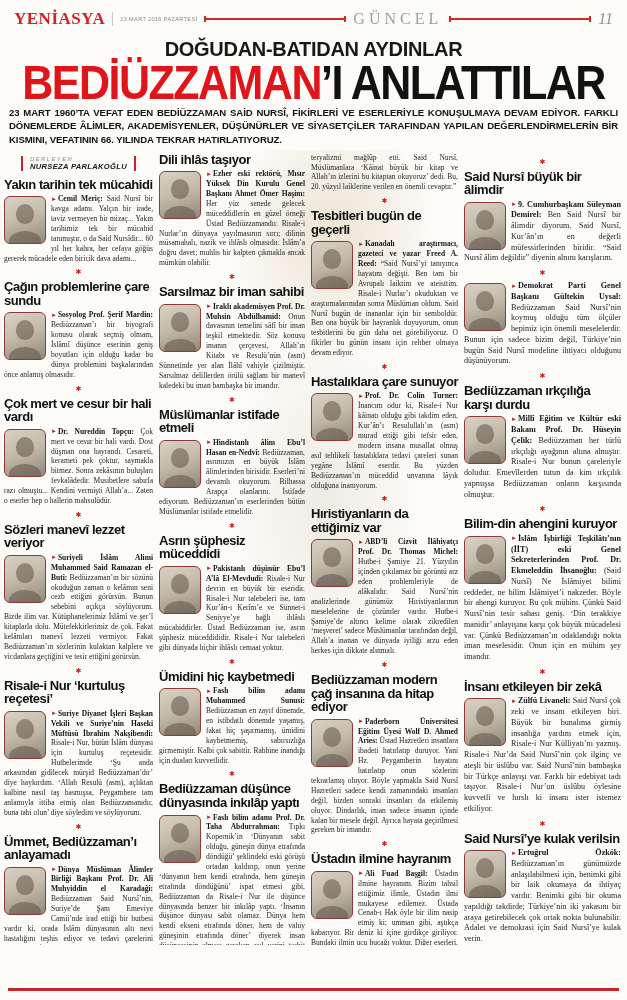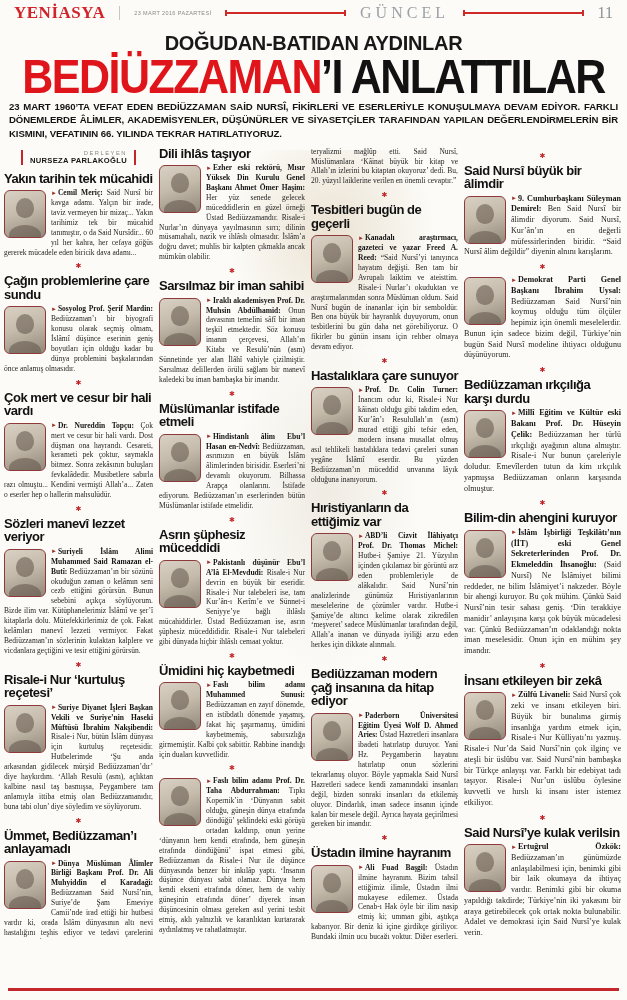--- a/index.html
+++ b/index.html
@@ -1,49 +1,49 @@
 <!DOCTYPE html>
 <html><head>
 <meta charset="utf-8">
 <style>
   html,body{margin:0;padding:0;background:#e8e6e1;}
   .page{position:relative;width:627px;height:1000px;margin:0 auto;background:#fcfbf7;
         font-family:"Liberation Serif",serif;overflow:hidden;box-shadow:0 0 6px rgba(0,0,0,.25);}
   
-  .masthead{display:flex;align-items:center;gap:14px;padding:3px 14px 3px 14px;}
+  .masthead{display:flex;align-items:center;gap:7px;padding:9px 14px 3px 14px;}
   .logo{font-family:"Liberation Serif",serif;font-weight:bold;font-size:17px;color:#d2222a;
         letter-spacing:.5px;white-space:nowrap;}
   .m-sep{width:1px;height:14px;background:#c9c6c0;}
   .m-date{font-family:"Liberation Sans",sans-serif;font-size:5.5px;color:#8b8option;color:#8b8984;letter-spacing:.4px;white-space:nowrap;}
   .rule{flex:1;height:2px;background:#ce2a28;position:relative;}
   .rule::before,.rule::after{content:"";position:absolute;top:-2px;width:2px;height:6px;background:#ce2a28;}
   .rule::before{left:0}.rule::after{right:0}
   .section-name{font-family:"Liberation Serif",serif;font-size:16px;color:#9aa0a6;letter-spacing:4px;white-space:nowrap;}
-  .pageno{font-family:"Liberation Serif",serif;font-size:16px;color:#8d9196;}
+  .pageno{font-family:"Liberation Serif",serif;font-size:16px;color:#8d9196;font-style:italic;}
   
   .kicker{text-align:center;font-family:"Liberation Sans",sans-serif;font-weight:bold;font-size:20px;
           letter-spacing:-.3px;color:#181818;margin-top:6px;}
   .main-title{text-align:center;font-family:"Liberation Sans",sans-serif;font-weight:bold;font-size:43px;
           line-height:1.02;letter-spacing:-1.5px;white-space:nowrap;transform:scaleY(1.12);color:#121212;}
   .title-red{color:#e0151b;}
   .lead{margin:1px 9px 0 9px;font-family:"Liberation Sans",sans-serif;font-weight:bold;font-size:9.6px;
         line-height:1.42;text-align:justify;color:#141414;letter-spacing:-.1px;}
   
   .watermark{position:absolute;left:160px;top:150px;width:330px;height:600px;z-index:0;pointer-events:none;
      background:
        radial-gradient(ellipse 46% 30% at 52% 14%, rgba(196,170,128,.30), transparent 68%),
        radial-gradient(ellipse 40% 42% at 50% 58%, rgba(190,175,150,.20), transparent 72%);}
   
   .content{position:relative;z-index:1;display:grid;grid-template-columns:149px 146px 147px 157px;
            gap:0 6px;padding:6px 4px 0 4px;height:792px;overflow:hidden;}
   .col{min-width:0;}
   
   .byline{display:flex;align-items:center;justify-content:center;gap:7px;margin:3px 6px 7px 6px;}
   .byline .bar{width:2px;height:15px;background:#c3262b;}
-  .byline-inner{text-align:right;}
+  .byline-inner{text-align:left;font-style:italic;}
   .byline-label{font-family:"Liberation Sans",sans-serif;font-size:5.8px;color:#8d8a85;letter-spacing:1.5px;}
   .byline-name{font-family:"Liberation Sans",sans-serif;font-weight:bold;font-size:7.6px;color:#161616;letter-spacing:.3px;}
   
   .star{color:#c3262b;text-align:center;font-size:7px;line-height:1;margin:6px 0 4px 0;}
   h3.story-h{margin:0 0 3px 0;font-family:"Liberation Sans",sans-serif;font-weight:bold;font-size:13px;
              line-height:1.04;letter-spacing:-.45px;color:#111;}
   .story p{margin:0;font-size:7.5px;line-height:1.32;text-align:justify;color:#1f1f1f;}
   .col-4 .story p{font-size:8.1px;line-height:1.33;}
   .arrow{color:#9c2f27;font-size:6px;vertical-align:.5px;margin-right:1px;}
   .speaker{font-weight:bold;color:#141414;}
@@ -150,20 +150,21 @@
     </div>
 
     <div class="story">
       <div class="star">✱</div>
       <h3 class="story-h">Ümidini hiç kaybetmedi</h3>
       <p><span class="photo"></span><span class="arrow">►</span><span class="speaker">Faslı bilim adamı Muhammed Sunusi:</span> <span class="quote">Bediüzzaman en zayıf dönemde, en istibdatlı dönemde yaşamış, fakat hiç şaşırmamış, ümidini kaybetmemiş, sabırsızlığa girmemiştir. Kalbi çok sabittir. Rabbine inandığı için duaları kuvvetlidir.</span></p>
     </div>
 
     <div class="story">
       <div class="star">✱</div>
+      <h3 class="story-h">Bediüzzaman düşünce dünyasında inkılâp yaptı</h3>
       <p><span class="photo"></span><span class="arrow">►</span><span class="speaker">Faslı bilim adamı Prof. Dr. Taha Abdurrahman:</span> <span class="quote">Tıpkı Kopernik’in ‘Dünyanın sabit olduğu, güneşin dünya etrafında döndüğü’ şeklindeki eski görüşü ortadan kaldırıp, onun yerine ‘dünyanın hem kendi etrafında, hem güneşin etrafında döndüğünü’ ispat etmesi gibi, Bediüzzaman da Risale-i Nur ile düşünce dünyasında benzer bir inkılâp yaptı. ‘İnsanın düşünce dünyası sabit olamaz. Dünya hem kendi ekseni etrafında döner, hem de vahiy güneşinin etrafında döner’ diyerek insan düşüncesinin olması gereken asıl yerini tesbit etmiş, aklı yalnızlık ve karanlıktan kurtararak aydınlatmış ve rahatlatmıştır.</span></p>
     </div>
 
     <div class="story">
       <div class="star">✱</div>
 
     </div>
 
   </div>
     <div class="col col-3">
@@ -205,21 +206,21 @@
   </div>
     <div class="col col-4">
     <div class="story">
       <div class="star">✱</div>
       <h3 class="story-h">Said Nursî büyük bir âlimdir</h3>
       <p><span class="photo"></span><span class="arrow">►</span><span class="speaker">9. Cumhurbaşkanı Süleyman Demirel:</span> <span class="quote">Ben Said Nursî bir âlimdir diyorum. Said Nursî, Kur’ân’ın en değerli müfessirlerinden biridir. “Said Nursî âlim değildir” diyenin alnını karışlarım.</span></p>
     </div>
 
     <div class="story">
       <div class="star">✱</div>
-      <p><span class="photo"></span><span class="arrow">►</span><span class="speaker">Demokrat Parti Genel Başkanı İbrahim Uysal:</span> <span class="quote">Bediüzzaman Said Nursî’nin koymuş olduğu tüm ölçüler hepimiz için önemli meselelerdir. Bunun için sadece bizim değil, Türkiye’nin bugün Said Nursî modeline ihtiyacı olduğunu düşünüyorum.</span></p>
+      <p><span class="photo"></span><span class="arrow">►</span><span class="speaker">Demokrat Parti Genel Başkanı Gültekin Uysal:</span> <span class="quote">Bediüzzaman Said Nursî’nin koymuş olduğu tüm ölçüler hepimiz için önemli meselelerdir. Bunun için sadece bizim değil, Türkiye’nin bugün Said Nursî modeline ihtiyacı olduğunu düşünüyorum.</span></p>
     </div>
 
     <div class="story">
       <div class="star">✱</div>
       <h3 class="story-h">Bediüzzaman ırkçılığa karşı durdu</h3>
       <p><span class="photo"></span><span class="arrow">►</span><span class="speaker">Millî Eğitim ve Kültür eski Bakanı Prof. Dr. Hüseyin Çelik:</span> <span class="quote">Bediüzzaman her türlü ırkçılığı ayağının altına almıştır. Risale-i Nur bunun çareleriyle doludur. Emevîlerden tutun da kim ırkçılık yapmışsa Bediüzzaman onların karşısında olmuştur.</span></p>
     </div>
 
     <div class="story">
       <div class="star">✱</div>

